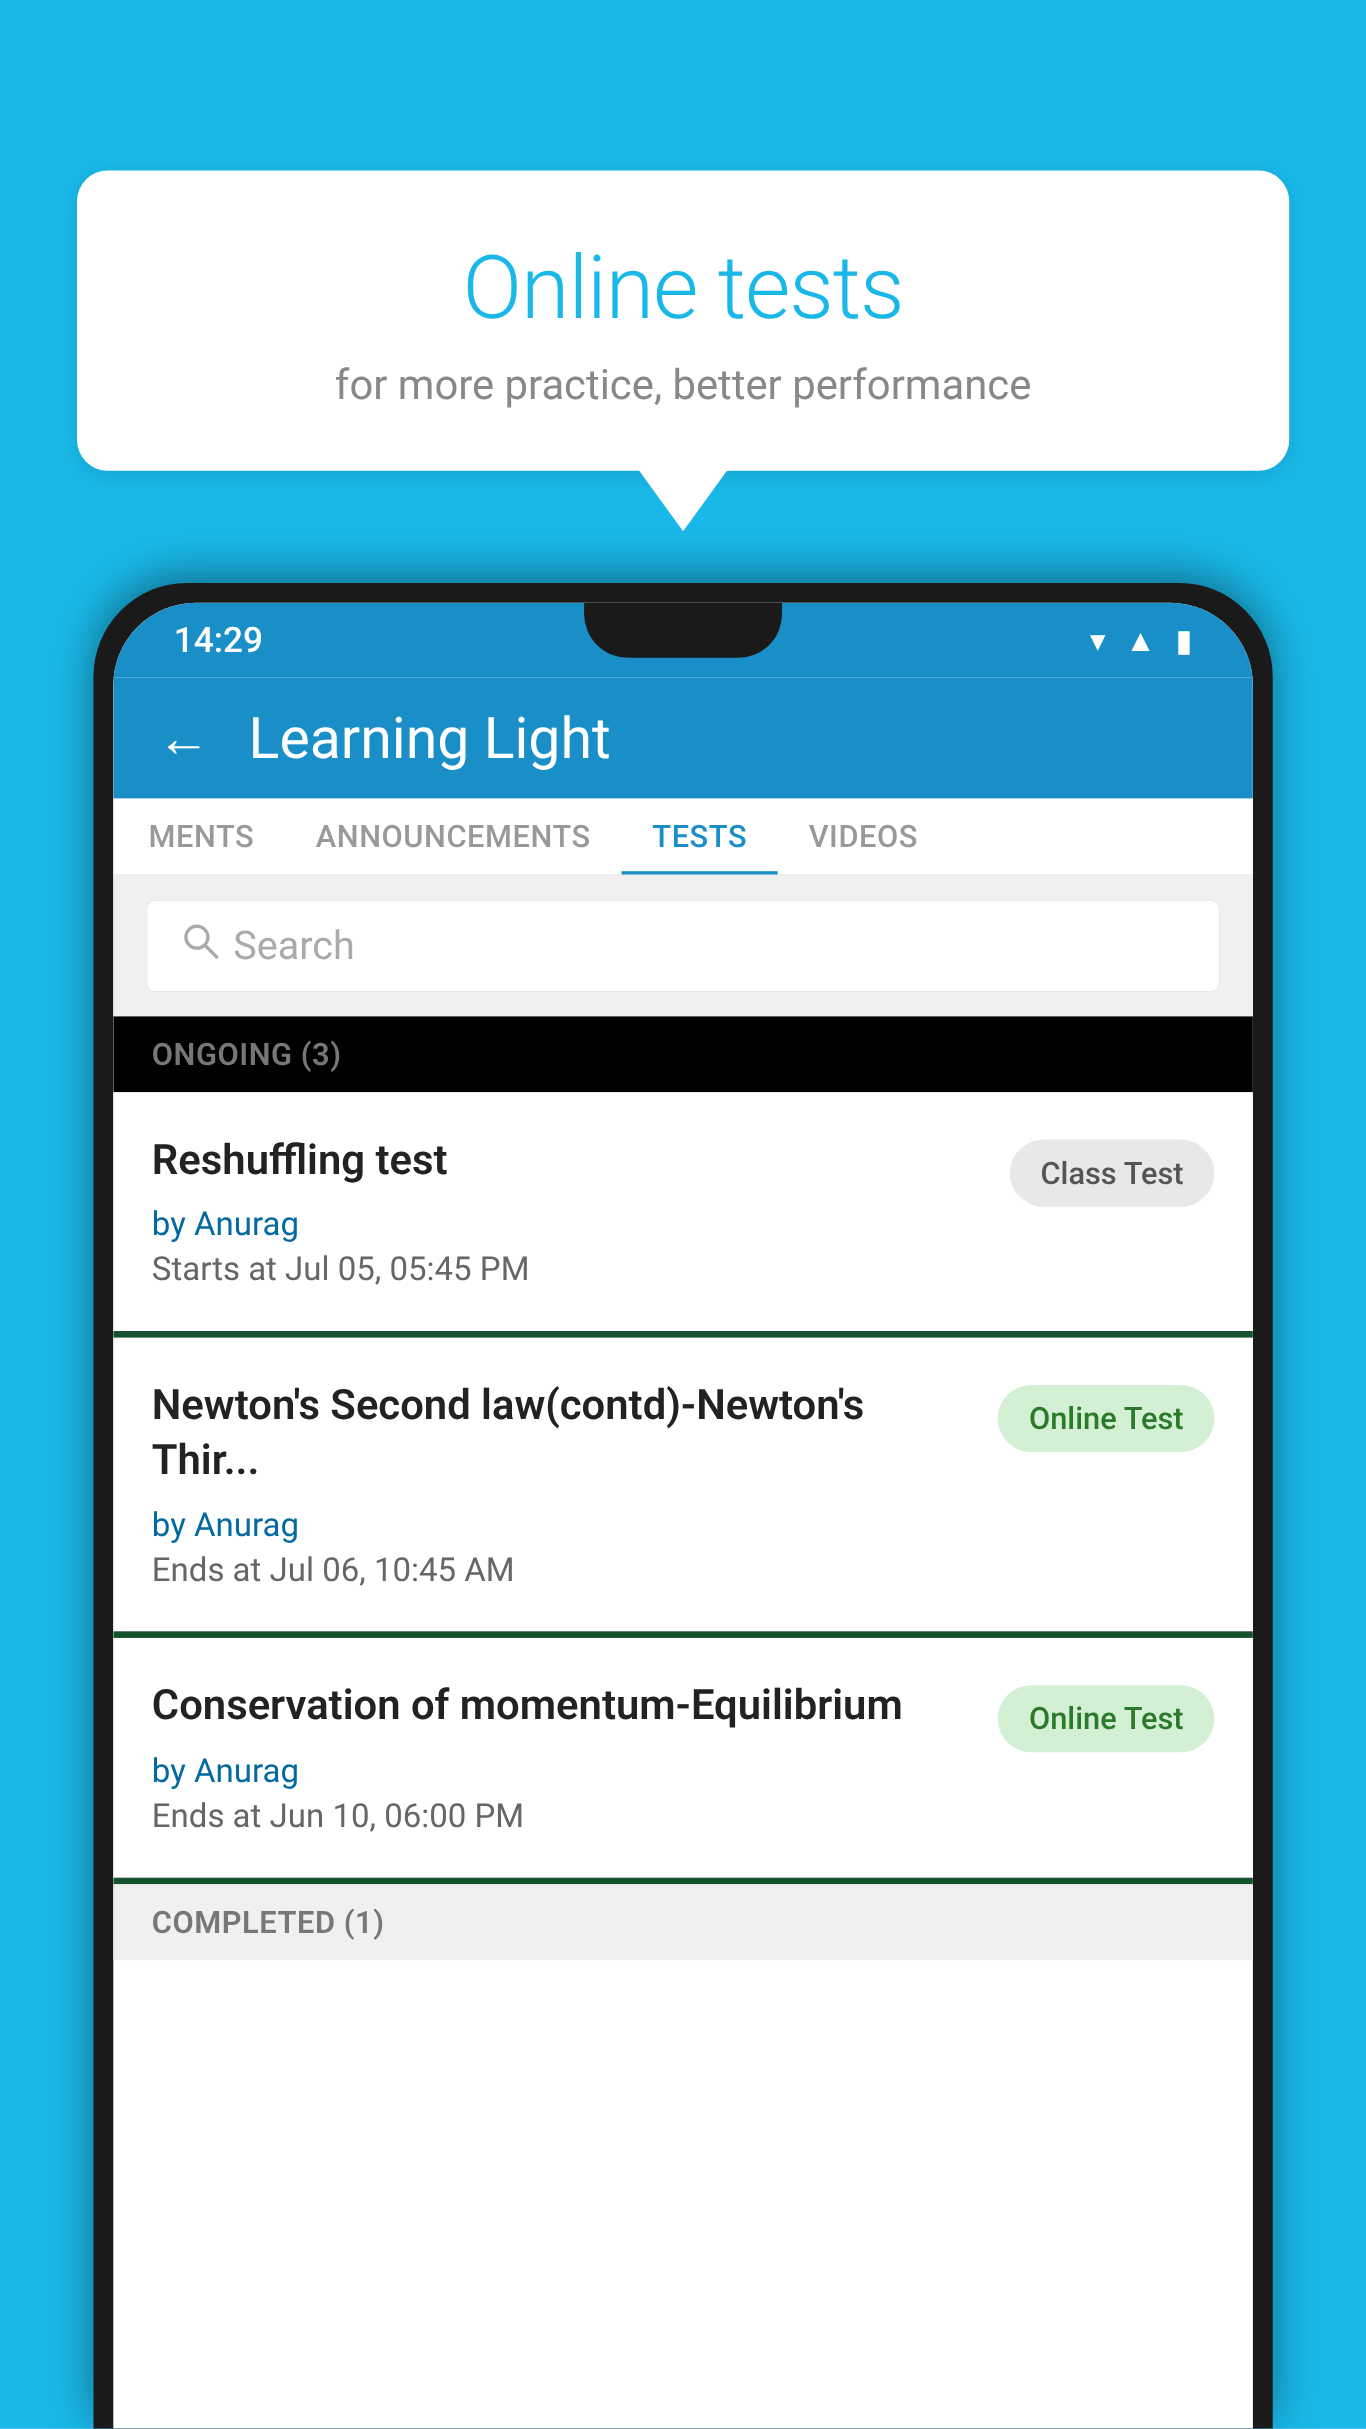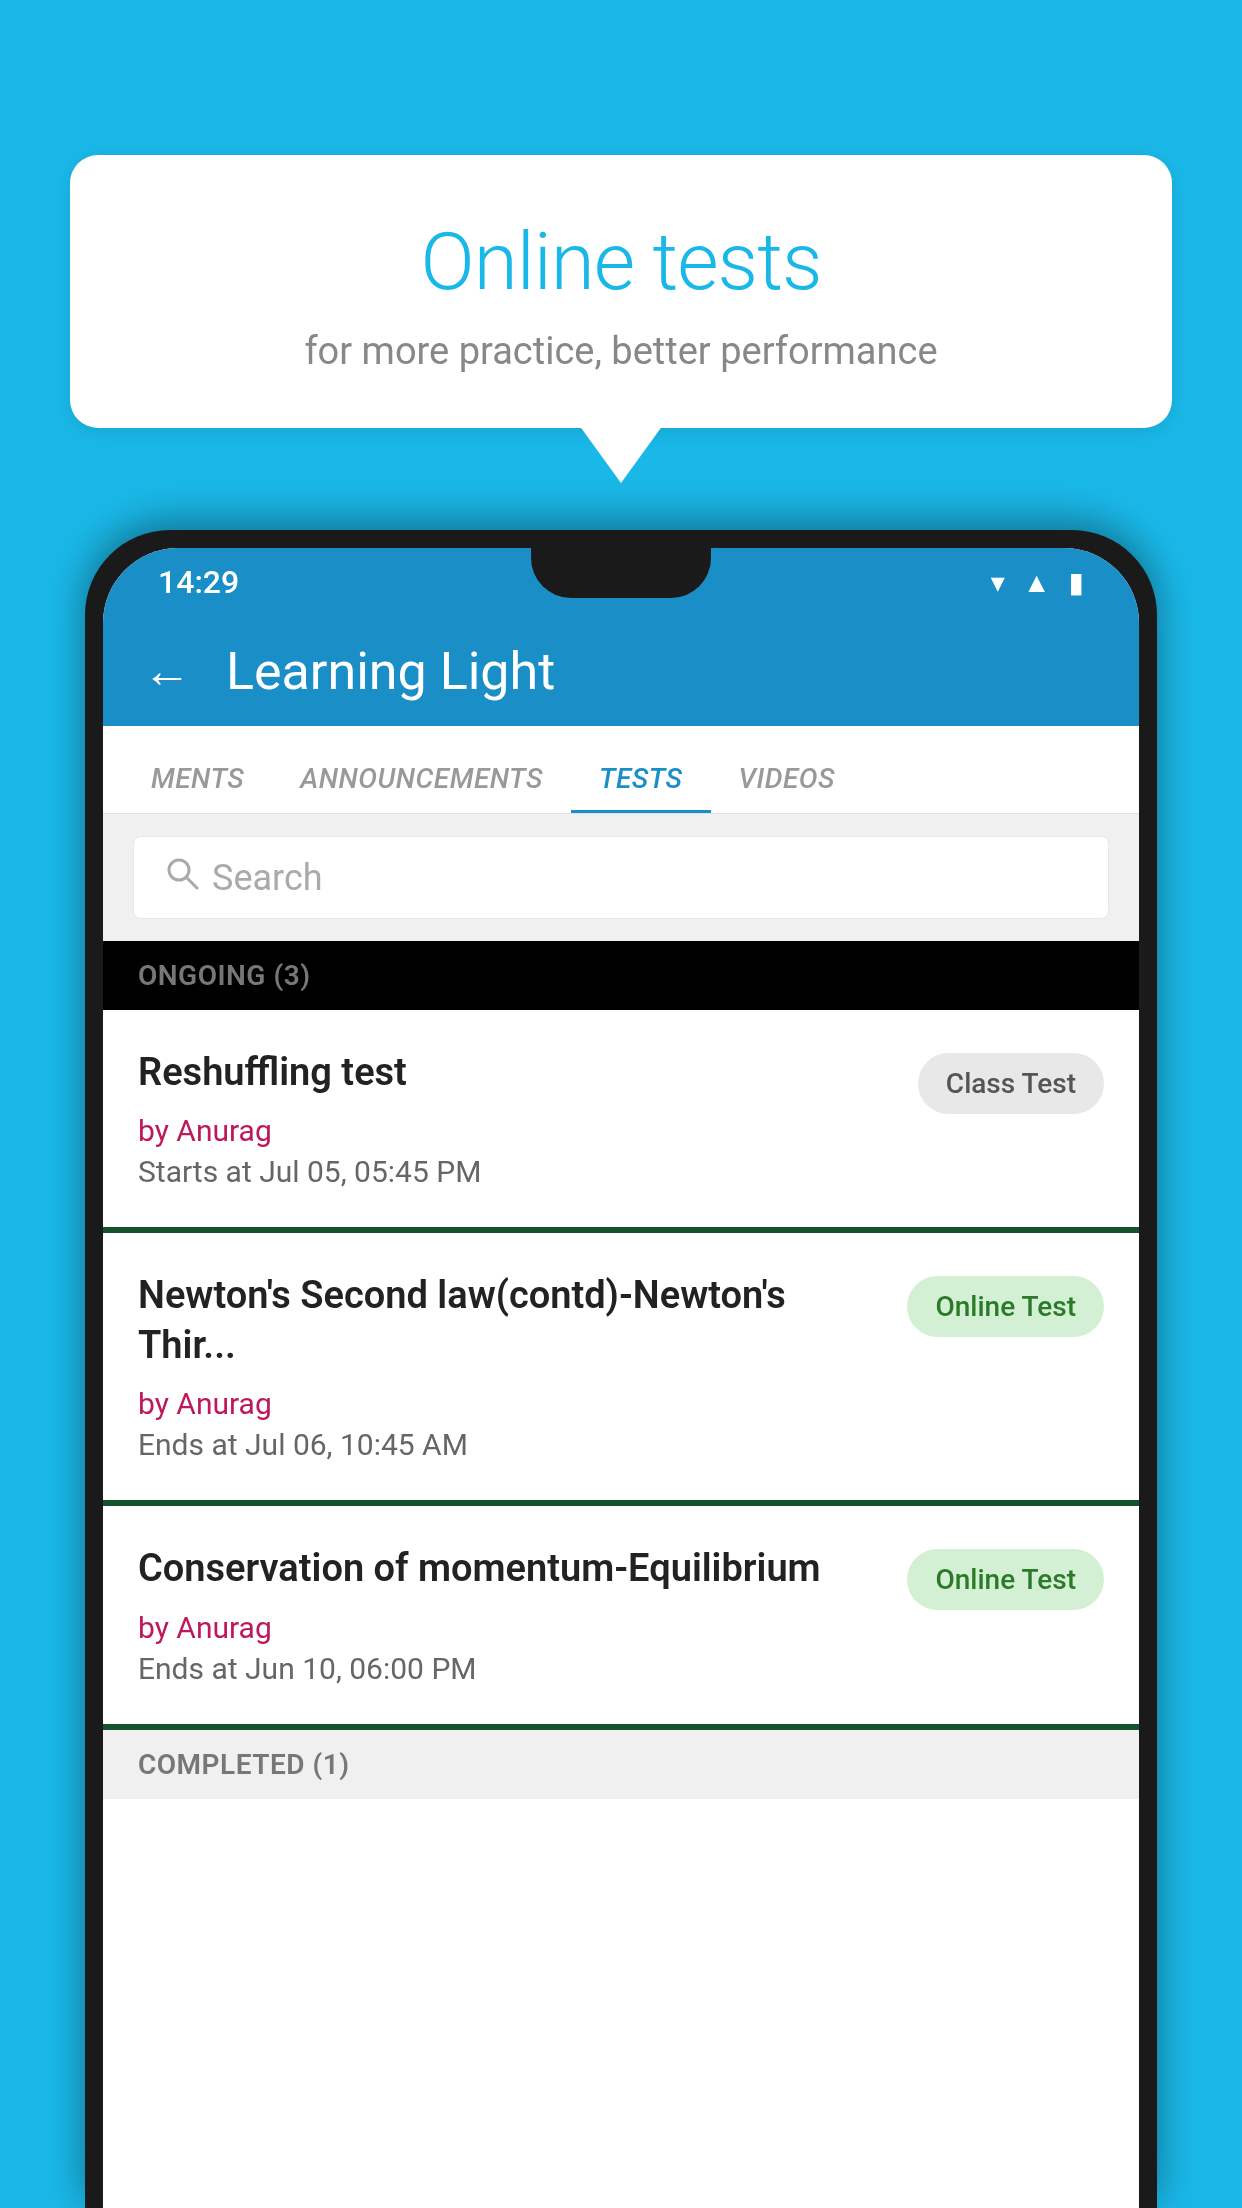--- a/index.html
+++ b/index.html
@@ -143,25 +143,24 @@
       color: white;
       font-size: 52px;
       font-weight: 400;
     }
 
     
     .tab-bar {
       background: white;
       display: flex;
       border-bottom: 1px solid #e0e0e0;
-      height: 88px;
+      height: 70px;
       align-items: flex-end;
-      padding: 0 20px;
+      padding: 0 4px;
       overflow: hidden;
-      font-style: italic;
     }
 
     .tab-item {
       padding: 18px 28px;
       font-size: 28px;
       font-weight: 500;
       color: #999;
       letter-spacing: 0.5px;
       text-transform: uppercase;
       position: relative;
@@ -239,21 +238,21 @@
     .test-name {
       font-size: 38px;
       font-weight: 600;
       color: #222;
       margin-bottom: 10px;
       line-height: 1.3;
     }
 
     .test-author {
       font-size: 30px;
-      color: #be185d;
+      color: #0369a1;
       margin-bottom: 6px;
       margin-top: 16px;
     }
 
     .test-time {
       font-size: 30px;
       color: #666;
     }
 
     .test-badge {

